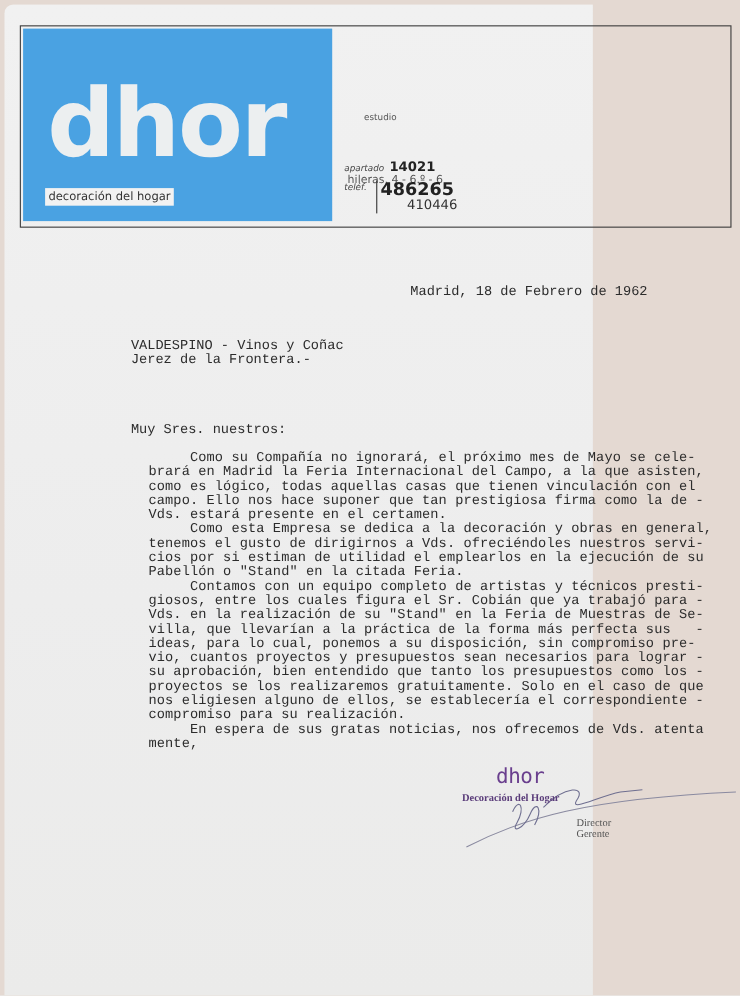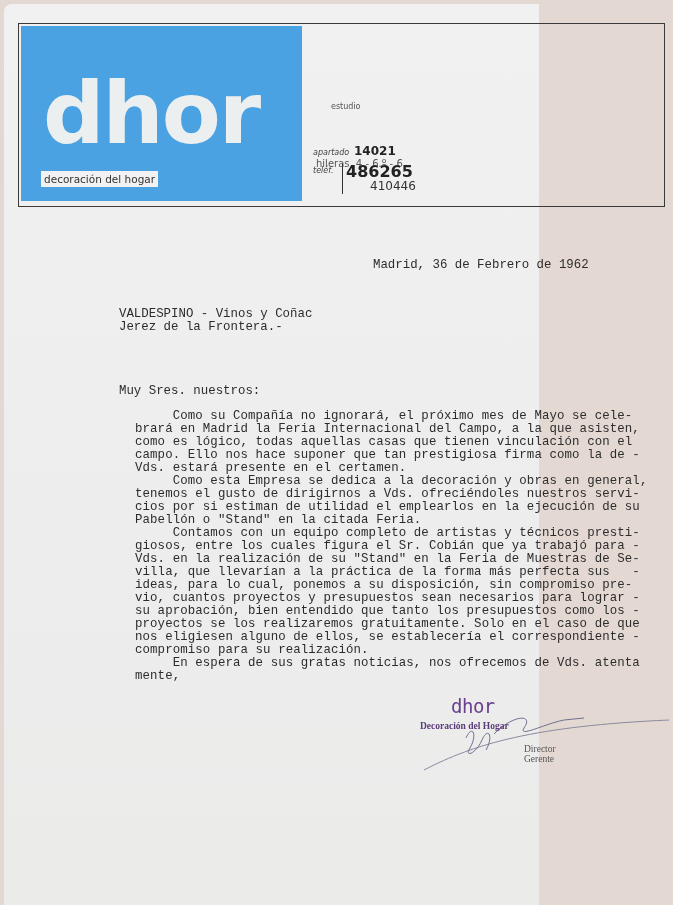--- a/index.html
+++ b/index.html
@@ -91,21 +91,21 @@
       <div class="address">hileras, 4 - 6.º - 6</div>
       <div class="po-label">apartado</div>
       <div class="po-value">14021</div>
       <div class="tel-label">teléf.</div>
       <div class="tel-bar"></div>
       <div class="tel-1">486265</div>
       <div class="tel-2">410446</div>
     </div>
   </div>
 
-  <div class="typed date-line">Madrid, 36 de Febrero de 1962</div>
+  <div class="typed date-line">Madrid, 18 de Febrero de 1962</div>
   <div class="typed addressee">VALDESPINO - Vinos y Coñac
 Jerez de la Frontera.-</div>
   <div class="typed salutation">Muy Sres. nuestros:</div>
   <div class="typed body-text">     Como su Compañía no ignorará, el próximo mes de Mayo se cele-
 brará en Madrid la Feria Internacional del Campo, a la que asisten,
 como es lógico, todas aquellas casas que tienen vinculación con el
 campo. Ello nos hace suponer que tan prestigiosa firma como la de -
 Vds. estará presente en el certamen.
      Como esta Empresa se dedica a la decoración y obras en general,
 tenemos el gusto de dirigirnos a Vds. ofreciéndoles nuestros servi-

